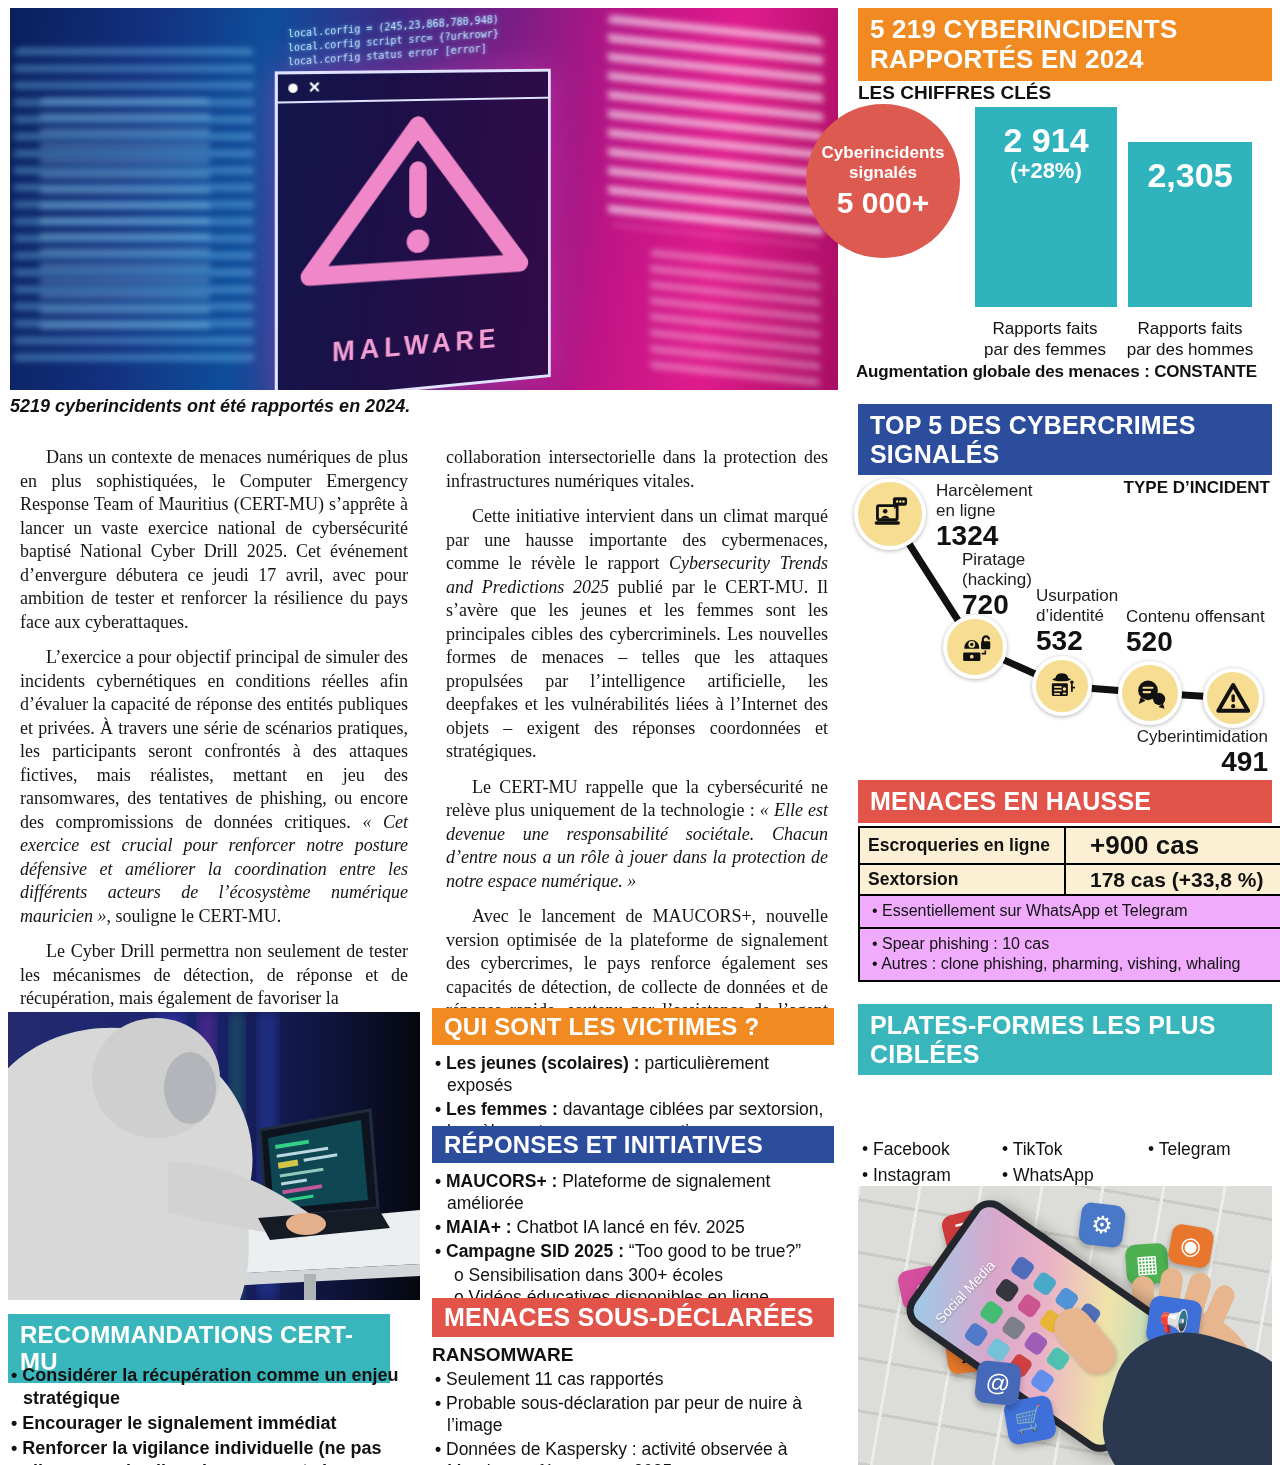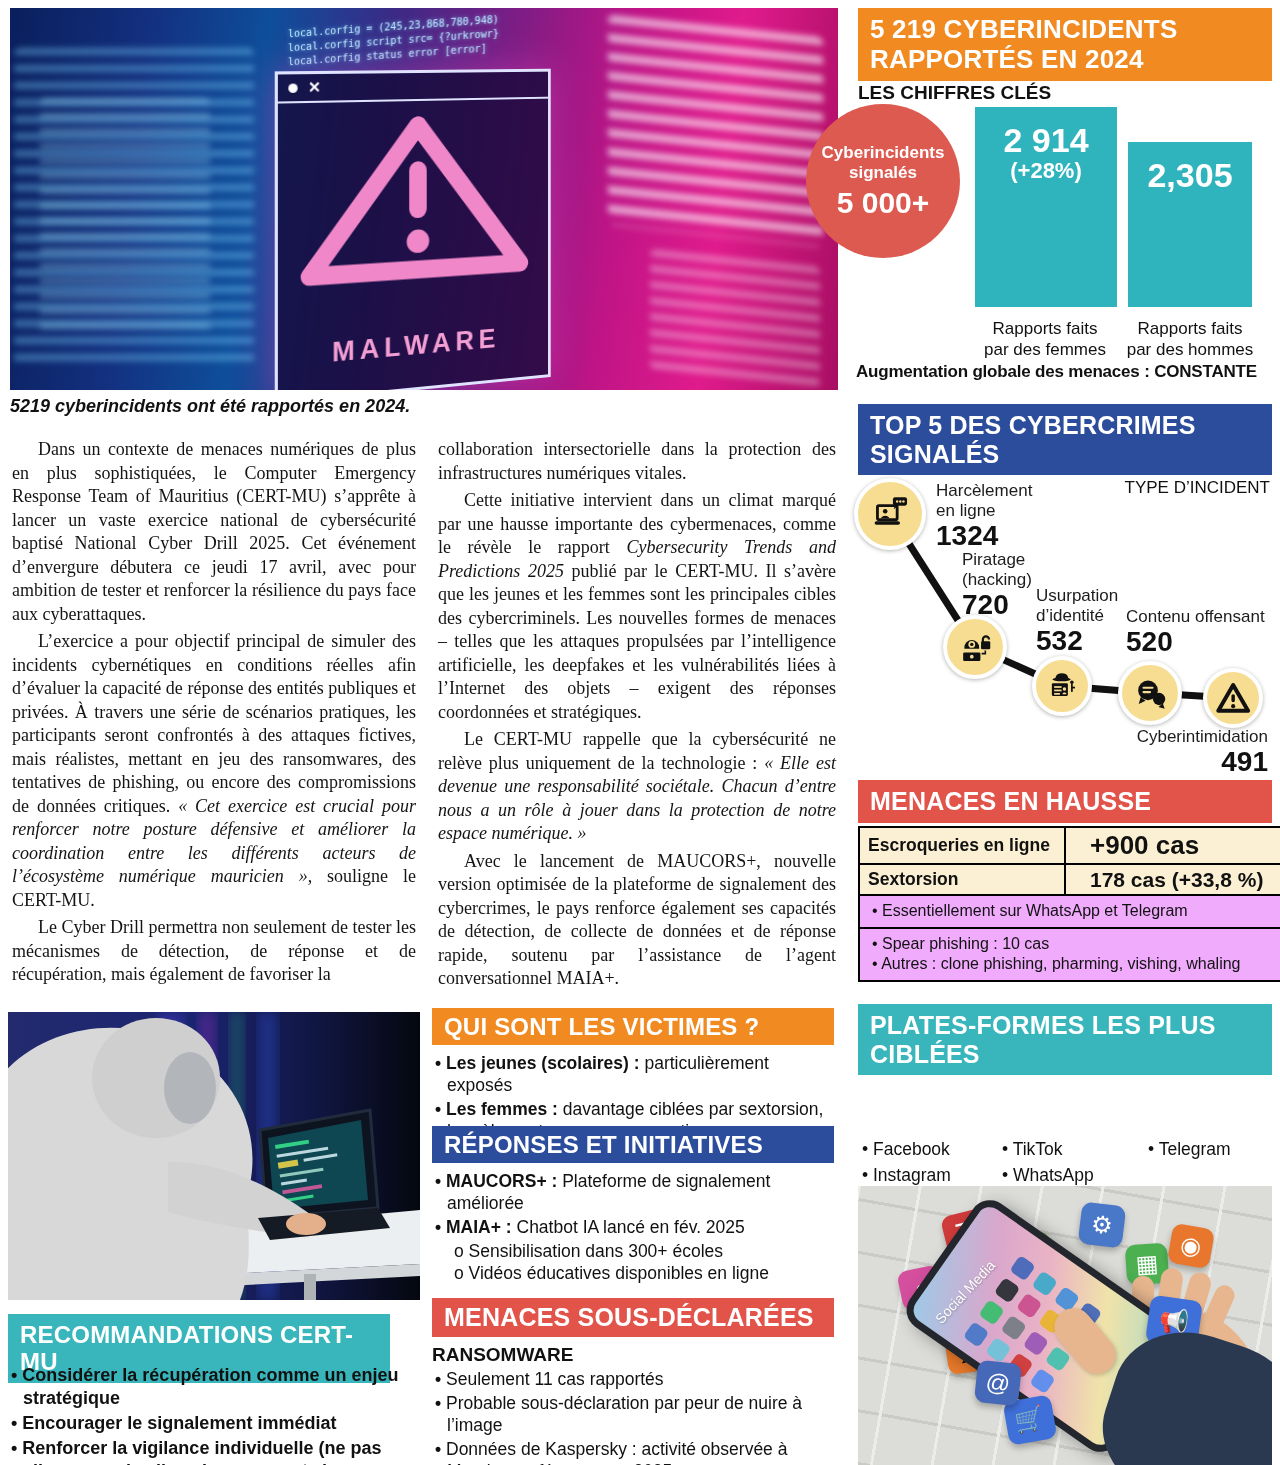--- a/index.html
+++ b/index.html
@@ -39,21 +39,21 @@
        padding:0 10px;color:#fff;font-size:15px;font-weight:bold;}
   .win-dot{width:9px;height:9px;border-radius:50%;background:#fff;}
   .malware-label{position:absolute;left:0;right:0;bottom:26px;text-align:center;color:#f49fd4;
        font-size:27px;font-weight:bold;letter-spacing:5px;}
 
   .hero-caption{left:10px;top:396px;width:640px;font-size:18px;font-weight:bold;font-style:italic;}
 
   
   .artcol{position:absolute;font-family:"Liberation Serif",serif;font-size:18px;line-height:23.5px;
        text-align:justify;color:#141414;}
-  .artcol p{margin:4px;text-indent:26px;}
+  .artcol p{margin:12px;text-indent:26px;}
   .artcol p.noind{text-indent:0;}
   #art1{left:8px;top:434px;width:412px;}
   #art2{left:434px;top:434px;width:406px;}
 
   
   #kf-band{left:858px;top:8px;width:414px;font-size:26px;}
   #kf-sub{left:858px;top:82px;font-size:19px;font-weight:bold;}
   #kf-circle{left:806px;top:104px;width:154px;height:154px;border-radius:50%;background:#DD5A50;
        color:#fff;display:flex;flex-direction:column;align-items:center;justify-content:center;
        text-align:center;z-index:5;font-weight:bold;}
@@ -65,21 +65,21 @@
   .kf-bar .bv{font-size:34px;line-height:38px;margin-top:14px;}
   .kf-bar .bd{font-size:22px;line-height:24px;}
   .bar-label{position:absolute;text-align:center;font-size:17px;line-height:21px;color:#111;}
   #bl1{left:945px;top:318px;width:200px;}
   #bl2{left:1100px;top:318px;width:180px;}
   #kf-footer{left:856px;top:362px;width:424px;font-size:17px;font-weight:bold;letter-spacing:-.2px;}
 
   
   #t5-band{left:858px;top:404px;width:414px;font-size:25px;}
   #t5{left:858px;top:476px;width:414px;height:304px;}
-  #t5 .axis{position:absolute;right:2px;top:2px;font-size:17px;font-weight:normal;}
+  #t5 .axis{position:absolute;right:2px;top:2px;font-size:17px;font-weight:bold;}
   #t5 svg.link{position:absolute;left:0;top:0;}
   .t5c{position:absolute;border-radius:50%;background:#F7DD92;border:4px solid #fff;
        box-shadow:0 1px 4px rgba(0,0,0,.3);display:flex;align-items:center;justify-content:center;
        box-sizing:border-box;}
   .t5c svg{width:66%;height:66%;}
   #t5c1{left:-4px;top:2px;width:72px;height:72px;}
   #t5c2{left:85px;top:139px;width:64px;height:64px;}
   #t5c3{left:174px;top:180px;width:60px;height:60px;}
   #t5c4{left:260px;top:185px;width:64px;height:64px;}
   #t5c5{left:345px;top:192px;width:60px;height:60px;}
@@ -403,20 +403,21 @@
   <div class="band orange" id="v-band">QUI SONT LES VICTIMES ?</div>
   <div class="blist" id="v-list">
     <div class="bitem"><b>Les jeunes (scolaires) :</b><span> particulièrement exposés</span></div>
     <div class="bitem"><b>Les femmes :</b><span> davantage ciblées par sextorsion, harcèlement, arnaques romantiques</span></div>
   </div>
 
   <div class="band blue" id="r-band">RÉPONSES ET INITIATIVES</div>
   <div class="blist" id="r-list">
     <div class="bitem"><b>MAUCORS+ :</b><span> Plateforme de signalement améliorée</span></div>
     <div class="bitem"><b>MAIA+ :</b><span> Chatbot IA lancé en fév. 2025</span></div>
+    <div class="bitem"><b>Campagne SID 2025 :</b><span> “Too good to be true?”</span></div>
     <div class="bsub">Sensibilisation dans 300+ écoles</div>
     <div class="bsub">Vidéos éducatives disponibles en ligne</div>
   </div>
 
   <div class="band red" id="u-band">MENACES SOUS-DÉCLARÉES</div>
   <div class="abs" id="u-sub">RANSOMWARE</div>
   <div class="blist" id="u-list">
     <div class="bitem">Seulement 11 cas rapportés</div>
     <div class="bitem">Probable sous-déclaration par peur de nuire à l’image</div>
     <div class="bitem">Données de Kaspersky : activité observée à Maurice en fév. et mars 2025</div>

